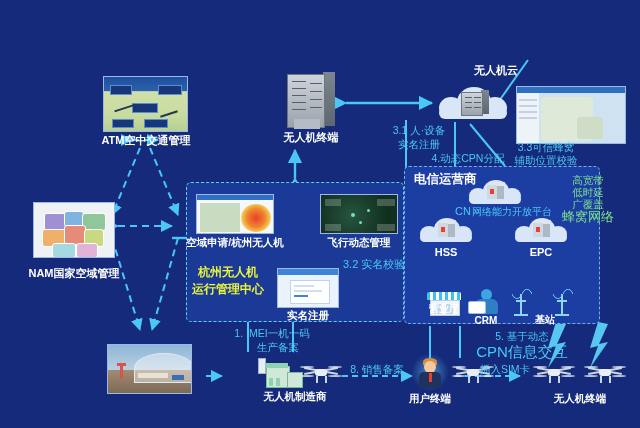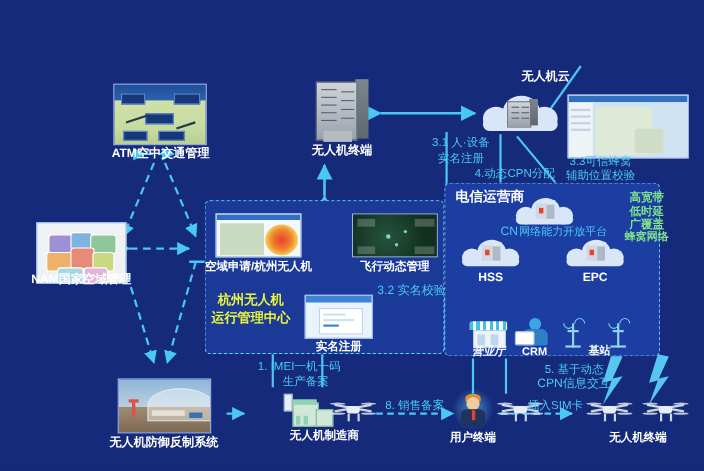--- a/index.html
+++ b/index.html
@@ -21,21 +21,21 @@
     position:absolute;left:14px;top:9px;
     font-size:23px;font-weight:bold;letter-spacing:1px;color:#ffffff;
     white-space:nowrap;
   }
 
   
   .lbl{position:absolute;white-space:nowrap;text-align:center;line-height:1.15;}
   .lbl.w{color:#ffffff;font-weight:bold;}
   .lbl.cy{color:#49c8f5;font-weight:normal;}
   .lbl.yl{color:#eaf53b;font-weight:bold;}
-  .lbl.gr{color:#7de08a;font-weight:bold;}
+  .lbl.gr{color:#7de08a;font-weight:normal;}
   .ctr{transform:translateX(-50%);}
 
   
   .thumb{position:absolute;border:1px solid #9db7e8;box-sizing:border-box;overflow:hidden;}
 
   .thumb-atm{background:
       linear-gradient(180deg,#1f4f9c 0%,#2a62ad 26%,#cfe0a8 27%,#c9dca0 70%,#b7cf92 100%);}
   .thumb-atm .bx{position:absolute;background:#17377a;border:1px solid #5f8ccf;}
   .thumb-atm .pl{position:absolute;background:#27374d;height:2px;transform:rotate(-18deg);}
 
@@ -231,30 +231,29 @@
   <div class="thumb thumb-map" style="left:33px;top:202px;width:82px;height:56px;">
     <div class="prov" style="left:10px;top:10px;width:20px;height:16px;background:#9f8fd4;"></div>
     <div class="prov" style="left:30px;top:8px;width:18px;height:14px;background:#7fb4e0;"></div>
     <div class="prov" style="left:48px;top:10px;width:22px;height:16px;background:#8fc79a;"></div>
     <div class="prov" style="left:8px;top:26px;width:22px;height:16px;background:#efb06a;"></div>
     <div class="prov" style="left:30px;top:22px;width:20px;height:18px;background:#e88a78;"></div>
     <div class="prov" style="left:50px;top:26px;width:18px;height:16px;background:#c9d97f;"></div>
     <div class="prov" style="left:18px;top:40px;width:22px;height:13px;background:#a6d8e0;"></div>
     <div class="prov" style="left:42px;top:40px;width:20px;height:13px;background:#e0b3d8;"></div>
   </div>
-  <div class="lbl w ctr" style="left:74px;top:248px;font-size:11px;">NAM国家空域管理</div>
+  <div class="lbl w ctr" style="left:74px;top:267px;font-size:11px;">NAM国家空域管理</div>
 
   <div class="thumb thumb-def" style="left:107px;top:344px;width:85px;height:50px;">
     <div class="dome" style="left:26px;top:8px;width:58px;height:28px;"></div>
     <div class="twr" style="left:12px;top:20px;width:3px;height:14px;"></div>
     <div class="twr" style="left:9px;top:18px;width:9px;height:3px;"></div>
     <div style="position:absolute;left:30px;top:28px;width:30px;height:5px;background:#e8e2d6;"></div>
     <div style="position:absolute;left:64px;top:30px;width:12px;height:5px;background:#3a6fb5;"></div>
   </div>
-  <div class="lbl w ctr" style="left:149px;top:396px;font-size:11px;">无人机防御反制系统</div>
 
   <div class="srv" style="left:283px;top:68px;width:56px;height:62px;">
     <div class="side" style="left:40px;top:4px;width:12px;height:54px;"></div>
     <div class="face" style="left:4px;top:6px;width:38px;height:54px;">
       <div class="slot" style="left:4px;top:6px;width:14px;"></div>
       <div class="slot" style="left:4px;top:13px;width:14px;"></div>
       <div class="slot" style="left:4px;top:20px;width:14px;"></div>
       <div class="slot" style="left:4px;top:27px;width:14px;"></div>
       <div class="slot" style="left:4px;top:34px;width:14px;"></div>
       <div class="slot" style="left:22px;top:8px;width:12px;"></div>
@@ -385,21 +384,21 @@
     </div>
   </div>
   <div class="lbl w ctr" style="left:541px;top:246px;font-size:11px;">EPC</div>
 
   <div class="shop" style="left:427px;top:292px;width:34px;height:22px;">
     <div class="awn" style="left:0;top:0;width:34px;height:8px;"></div>
     <div class="bod" style="left:3px;top:8px;width:28px;height:14px;"></div>
     <div style="position:absolute;left:7px;top:12px;width:7px;height:10px;background:#bcd6ee;"></div>
     <div style="position:absolute;left:19px;top:12px;width:7px;height:10px;background:#bcd6ee;"></div>
   </div>
-  <div class="lbl w ctr" style="left:444px;top:315px;font-size:10px;font-style:italic;">营业厅</div>
+  <div class="lbl w ctr" style="left:444px;top:303px;font-size:10px;">营业厅</div>
 
   <div class="crm" style="left:468px;top:289px;width:34px;height:25px;">
     <div class="head" style="left:13px;top:0;width:11px;height:11px;"></div>
     <div class="body" style="left:7px;top:10px;width:23px;height:15px;"></div>
     <div class="mon" style="left:0;top:12px;width:16px;height:11px;"></div>
   </div>
   <div class="lbl w ctr" style="left:486px;top:315px;font-size:10px;">CRM</div>
 
   <div class="tower" style="left:508px;top:288px;width:26px;height:28px;">
     <div class="leg" style="left:12px;top:6px;width:2px;height:22px;"></div>
@@ -413,21 +412,21 @@
     <div class="leg" style="left:6px;top:26px;width:14px;height:2px;"></div>
     <div class="leg" style="left:8px;top:12px;width:10px;height:1.5px;"></div>
     <div class="wv" style="left:4px;top:1px;width:8px;height:8px;transform:rotate(-135deg);"></div>
     <div class="wv" style="left:14px;top:1px;width:8px;height:8px;transform:rotate(45deg);"></div>
   </div>
   <div class="lbl w ctr" style="left:545px;top:314px;font-size:10px;">基站</div>
 
   <div class="lbl gr ctr" style="left:588px;top:174px;font-size:10.5px;">高宽带</div>
   <div class="lbl gr ctr" style="left:588px;top:186px;font-size:10.5px;">低时延</div>
   <div class="lbl gr ctr" style="left:588px;top:198px;font-size:10.5px;">广覆盖</div>
-  <div class="lbl gr ctr" style="left:588px;top:210px;font-size:10px;">蜂窝网络</div>
+  <div class="lbl gr ctr" style="left:588px;top:210px;font-size:13px;">蜂窝网络</div>
 
   <div class="lbl cy ctr" style="left:272px;top:327px;font-size:10.5px;">1. IMEI一机一码</div>
   <div class="lbl cy ctr" style="left:278px;top:341px;font-size:10.5px;">生产备案</div>
 
   <div class="fact" style="left:254px;top:358px;width:48px;height:28px;">
     <div class="stack" style="left:4px;top:0;width:6px;height:14px;"></div>
     <div class="b" style="left:12px;top:8px;width:22px;height:20px;"></div>
     <div class="r" style="left:12px;top:5px;width:22px;height:5px;"></div>
     <div class="b" style="left:33px;top:14px;width:14px;height:14px;"></div>
     <div style="position:absolute;left:15px;top:20px;width:4px;height:8px;background:#8fd1b0;"></div>
@@ -490,15 +489,15 @@
     <div class="rot" style="left:28px;top:4px;width:14px;"></div>
     <div class="rot" style="left:0;top:13px;width:14px;"></div>
     <div class="rot" style="left:28px;top:13px;width:14px;"></div>
     <div class="bd" style="left:15px;top:7px;width:12px;height:7px;"></div>
     <div class="leg" style="left:16px;top:14px;height:7px;"></div>
     <div class="leg" style="left:25px;top:14px;height:7px;"></div>
   </div>
   <div class="lbl w ctr" style="left:580px;top:392px;font-size:10.5px;">无人机终端</div>
 
   <div class="lbl cy ctr" style="left:522px;top:330px;font-size:10.5px;">5. 基于动态</div>
-  <div class="lbl cy ctr" style="left:522px;top:343px;font-size:11px;">CPN信息交互</div>
+  <div class="lbl cy ctr" style="left:522px;top:343px;font-size:15px;">CPN信息交互</div>
 
 </div>
 
 </body></html>

